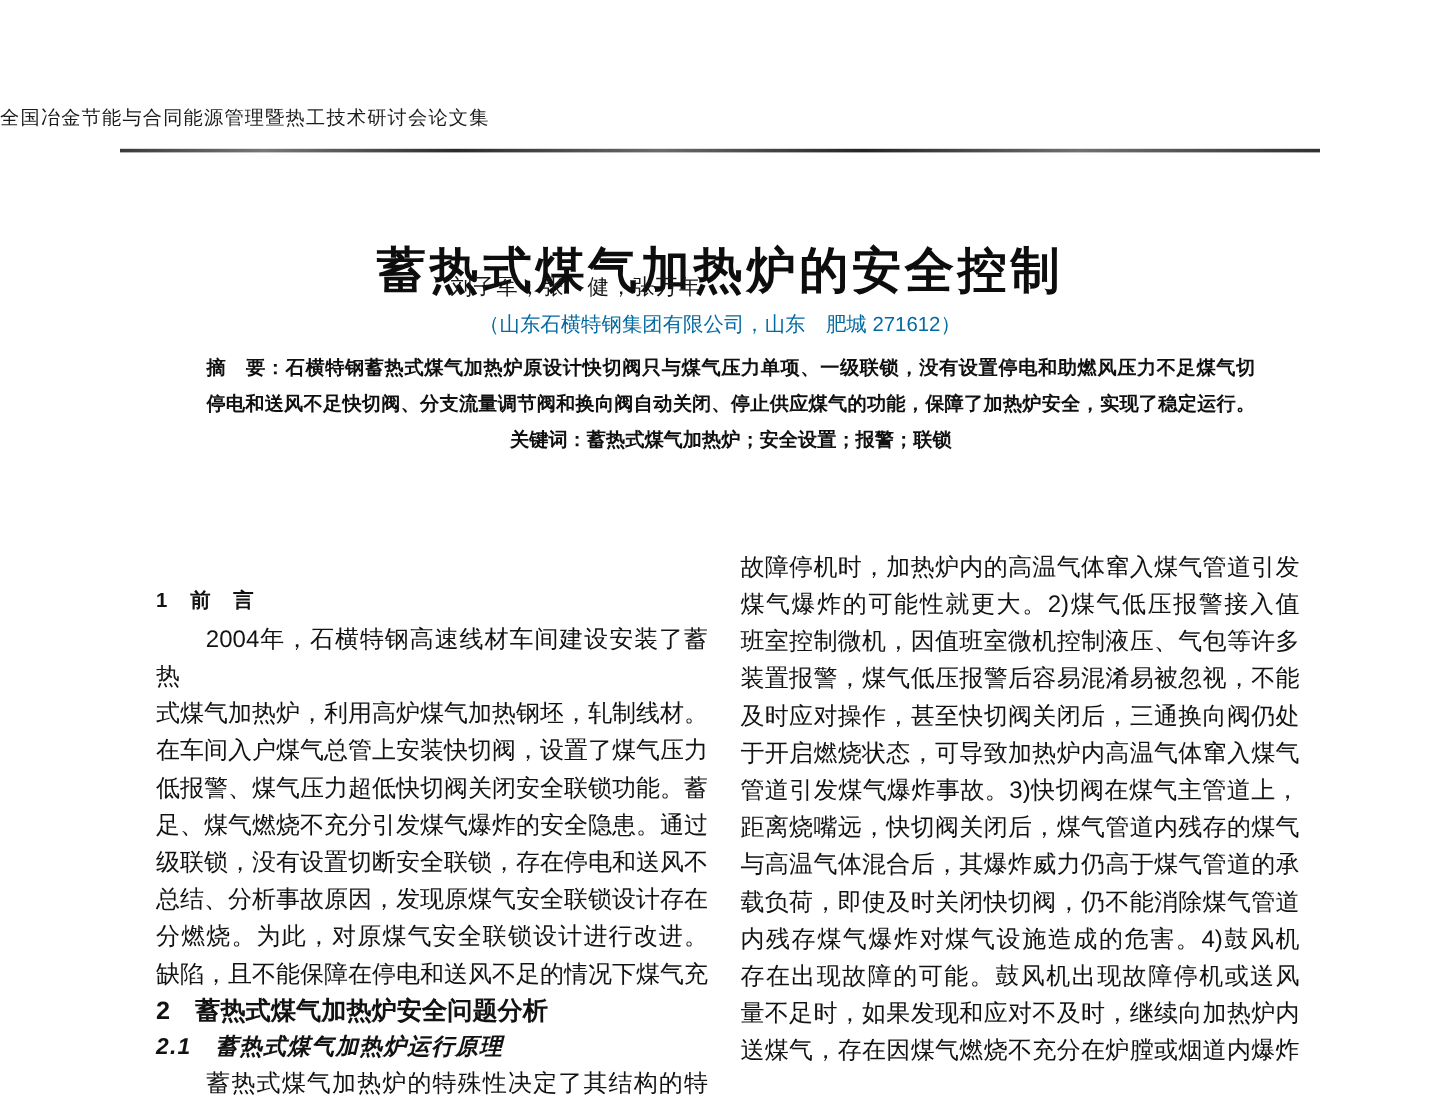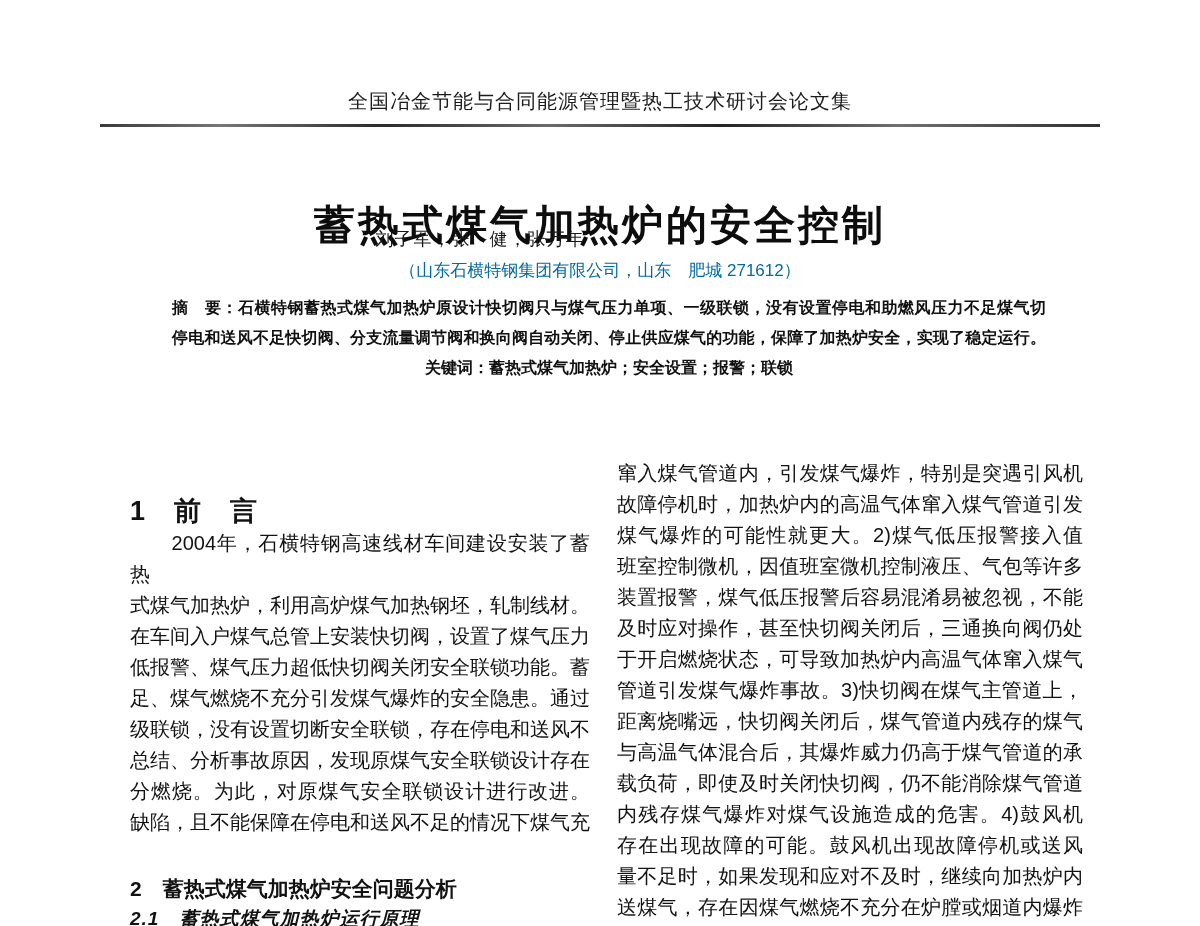--- a/index.html
+++ b/index.html
@@ -13,22 +13,22 @@
   .page {
     position: relative;
     width: 1200px; height: 926px;
     background: #ffffff;
     overflow: hidden;
   }
   
   .proceedings {
     position: absolute;
     top: 88px; left: 0; width: 1200px;
-    text-align: center;
-    font-size: 20px;
+    text-align: left;
+    font-size: 16px;
     letter-spacing: 1px;
     color: #1b1b1b;
   }
   .head-rule {
     position: absolute;
     top: 124px; left: 100px; width: 1000px; height: 3px;
     background: linear-gradient(90deg,#3a3a3a 0%,#777 12%,#2b2b2b 28%,#6a6a6a 45%,#242424 62%,#707070 80%,#303030 100%);
   }
   
   .paper-title {
@@ -85,30 +85,28 @@
   }
   .col-left  { top: 484px; left: 130px; width: 460px; }
   .col-right { top: 458px; left: 617px; width: 466px; }
   .body-line {
     text-align: justify;
     text-align-last: justify;
     white-space: pre-wrap;
   }
   .h1-heading {
     font-weight: bold;
-    font-size: 27px;
+    font-size: 17px;
     line-height: 34px;
     letter-spacing: 1px;
-    margin-top: 10px;
   }
   .h2-heading {
     font-weight: bold;
     font-size: 21px;
     line-height: 30px;
-    margin-top: 36px;
   }
   .h3-heading {
     font-style: italic;
     font-weight: bold;
     font-size: 19px;
     line-height: 30px;
     letter-spacing: 1px;
   }
 </style>
 </head>
@@ -149,21 +147,20 @@
       </div>
     <div class="h2-heading">2　蓄热式煤气加热炉安全问题分析</div>
     <div class="h3-heading">2.1　蓄热式煤气加热炉运行原理</div>
     <div>
         <div class="body-line">　　蓄热式煤气加热炉的特殊性决定了其结构的特</div>
       </div>
   </div>
 
   <div class="col col-right">
     <div>
-        <div class="body-line">窜入煤气管道内，引发煤气爆炸，特别是突遇引风机</div>
         <div class="body-line">故障停机时，加热炉内的高温气体窜入煤气管道引发</div>
         <div class="body-line">煤气爆炸的可能性就更大。2)煤气低压报警接入值</div>
         <div class="body-line">班室控制微机，因值班室微机控制液压、气包等许多</div>
         <div class="body-line">装置报警，煤气低压报警后容易混淆易被忽视，不能</div>
         <div class="body-line">及时应对操作，甚至快切阀关闭后，三通换向阀仍处</div>
         <div class="body-line">于开启燃烧状态，可导致加热炉内高温气体窜入煤气</div>
         <div class="body-line">管道引发煤气爆炸事故。3)快切阀在煤气主管道上，</div>
         <div class="body-line">距离烧嘴远，快切阀关闭后，煤气管道内残存的煤气</div>
         <div class="body-line">与高温气体混合后，其爆炸威力仍高于煤气管道的承</div>
         <div class="body-line">载负荷，即使及时关闭快切阀，仍不能消除煤气管道</div>

